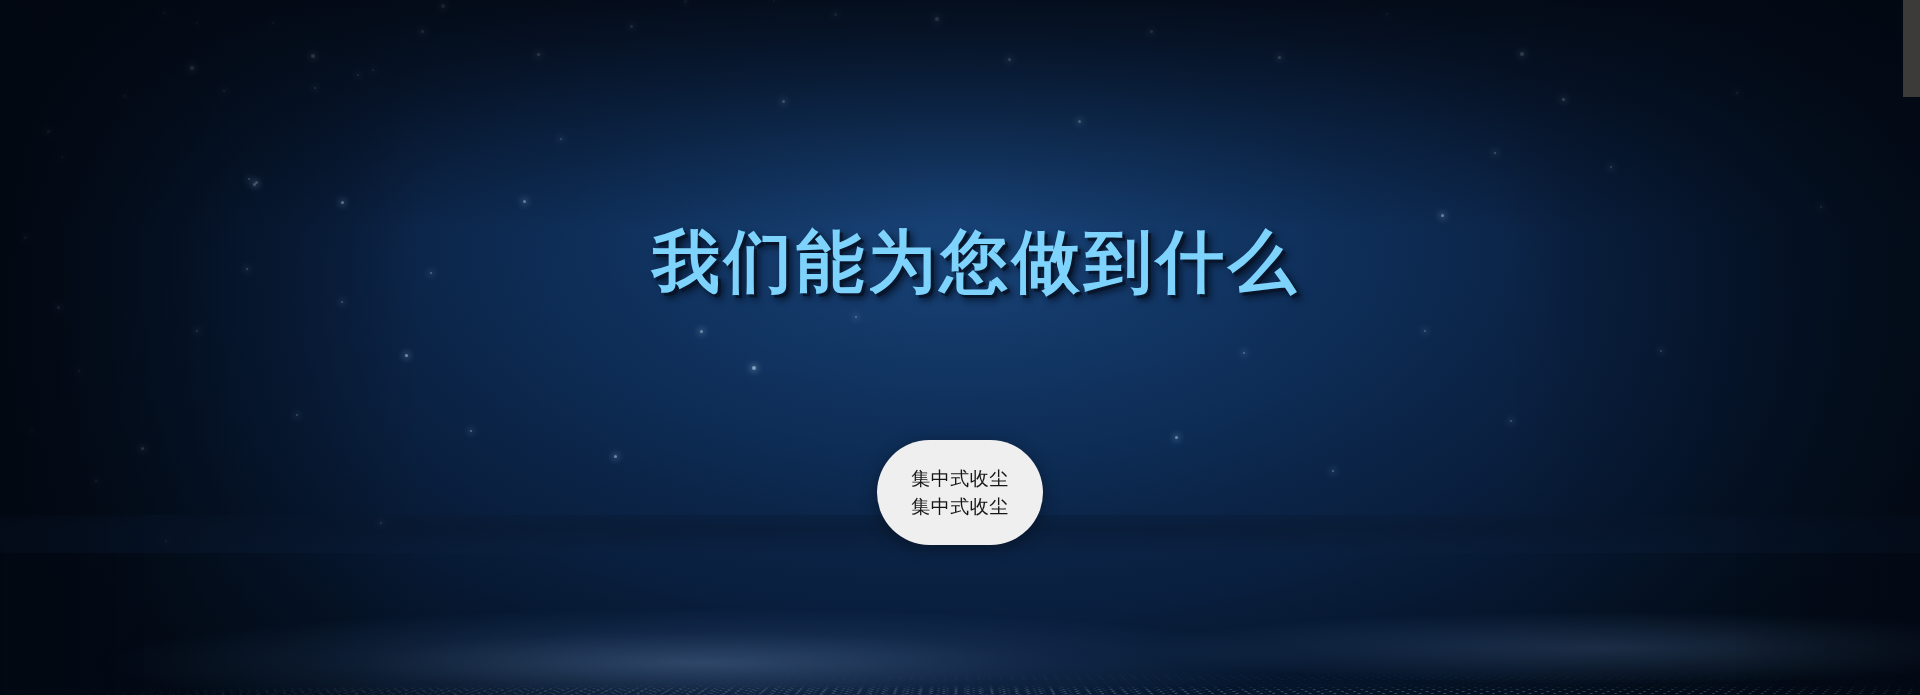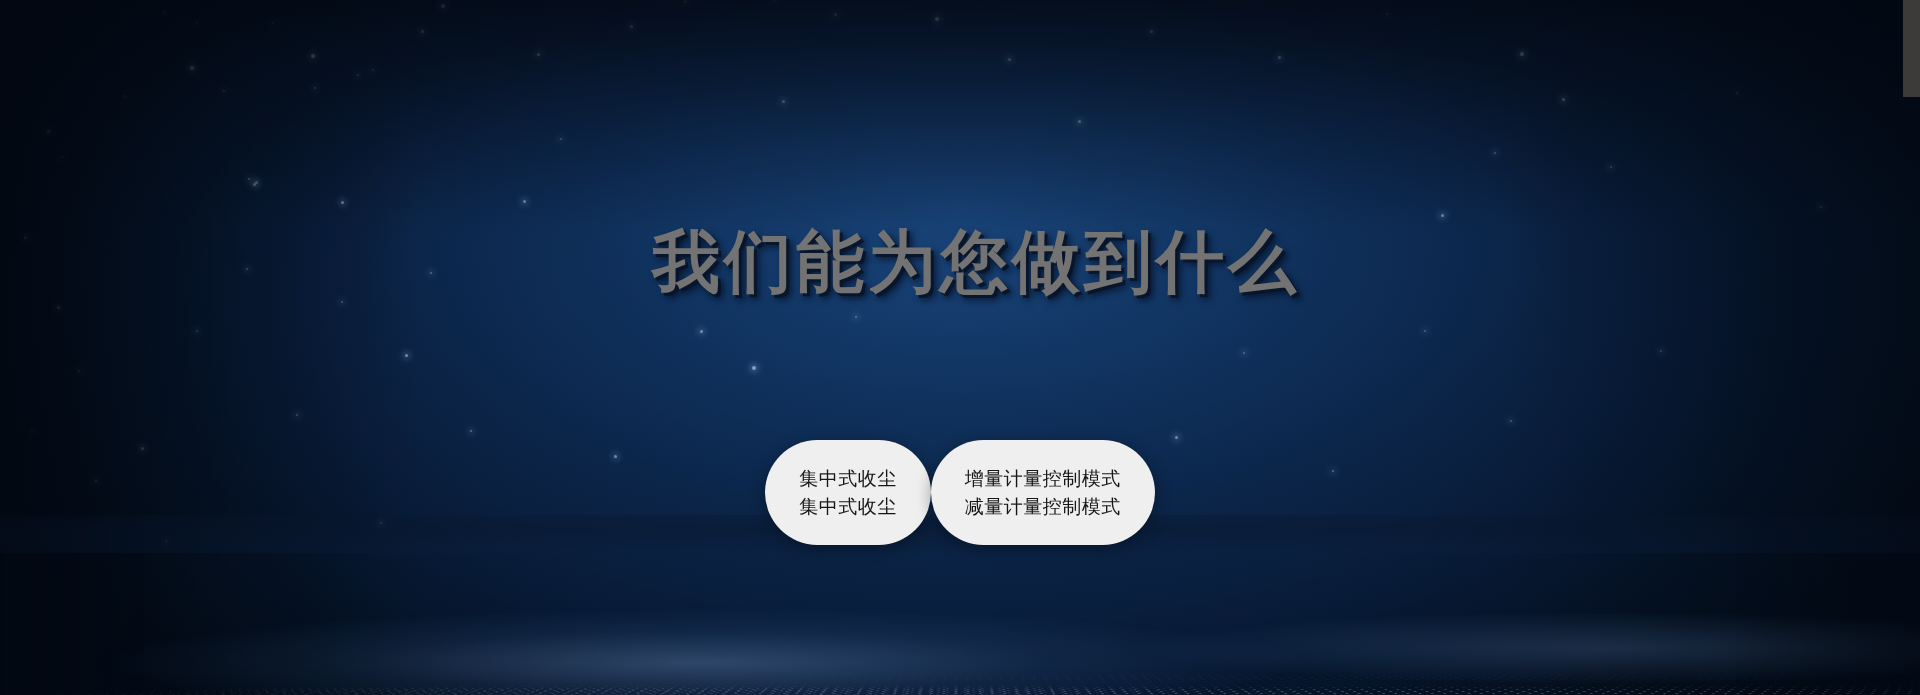--- a/index.html
+++ b/index.html
@@ -142,21 +142,21 @@
 
   .headline {
     position: absolute;
     top: 228px;
     left: 0; right: 0;
     text-align: center;
     font-family: "DejaVu Sans", sans-serif;
     font-size: 68px;
     font-weight: bold;
     letter-spacing: 4px;
-    color: #737373;
+    color: #7dd3fc;
     line-height: 1;
     text-shadow:
        3px 3px 0 rgba(8,20,40,0.85),
        5px 5px 7px rgba(3,10,24,0.75);
     white-space: nowrap;
     padding-left: 32px;
   }
 
   .sub-row {
     position: absolute;
@@ -331,24 +331,20 @@
 
 
 
     <div class="cards">
 
       <div class="card">
         <span class="card-line">集中式收尘</span>
         <span class="card-line">集中式收尘</span>
       </div>
 
-      <div class="card">
-        <span class="card-line">增量计量控制模式</span>
-        <span class="card-line">减量计量控制模式</span>
-      </div>
 
 
     </div>
   </div>
 
   <div class="scrollbar-track">
     <div class="scrollbar-thumb"></div>
   </div>
 
 </div>

